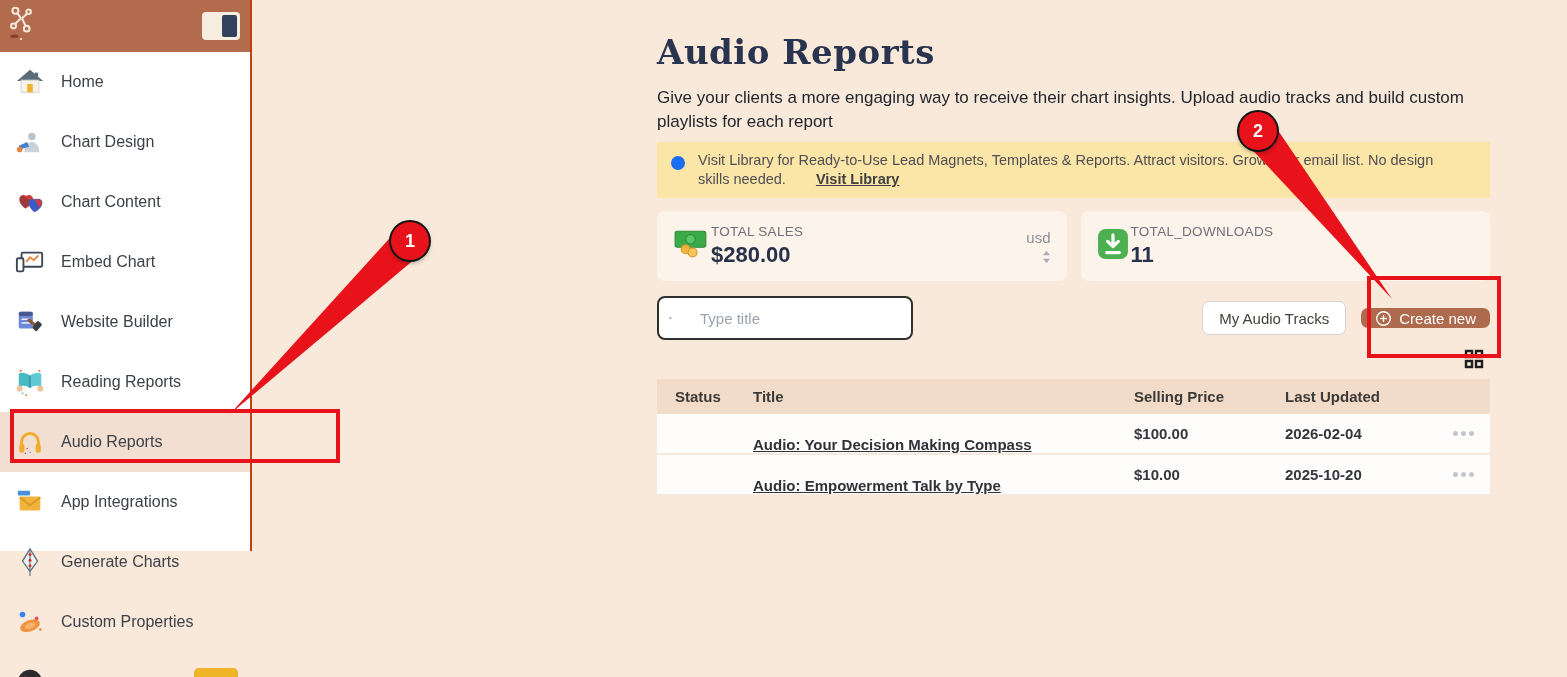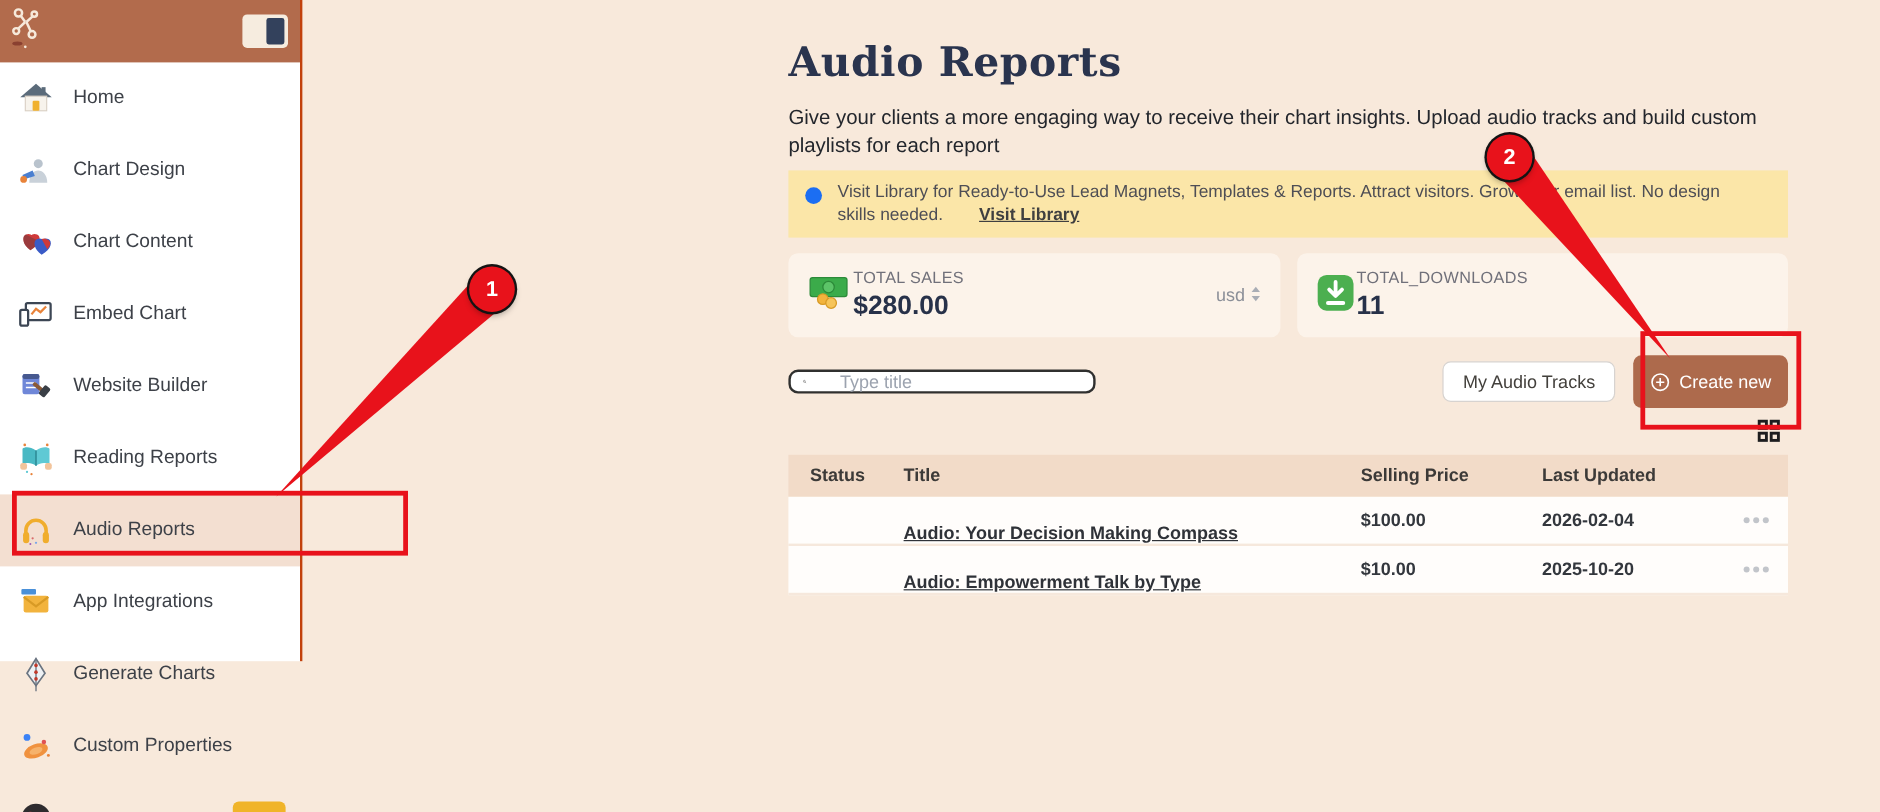--- a/index.html
+++ b/index.html
@@ -32,32 +32,32 @@
           align-items:flex-start;box-sizing:border-box;}
   .banner-dot{width:14px;height:14px;border-radius:50%;background:#1b6ef3;flex:none;margin-top:5px;}
   .banner-text{font-size:14.5px;line-height:19px;color:#4e4e55;max-width:745px;}
   .banner-link{color:#404040;font-weight:700;text-decoration:underline;cursor:pointer;margin-left:26px;}
 
   .cards{margin-top:13px;display:flex;gap:14px;}
   .card{flex:1;background:#fcf3ea;border-radius:8px;padding:12px 16px;display:flex;
         align-items:center;gap:2px;height:70px;box-sizing:border-box;}
   .card-label{font-size:13.5px;color:#70707a;letter-spacing:.3px;}
   .card-value{font-size:22px;font-weight:700;color:#273149;margin-top:3px;}
-  .currency{margin-left:auto;display:flex;align-items:flex-start;gap:4px;color:#8b8f98;
-            font-size:15px;cursor:pointer;}
+  .currency{margin-left:auto;display:flex;align-items:flex-end;gap:4px;color:#8b8f98;
+            font-size:15px;cursor:pointer;flex-direction:column;}
 
   .toolbar{margin-top:15px;display:flex;align-items:center;}
-  .search-box{width:256px;height:20px;border:2px solid #30302f;border-radius:8px;background:#fff;
+  .search-box{width:256px;height:44px;border:2px solid #30302f;border-radius:8px;background:#fff;
               display:flex;align-items:center;padding:0 10px;gap:26px;box-sizing:border-box;}
   .search-box input{border:none;outline:none;flex:1;font-size:15px;background:transparent;
                     font-family:inherit;color:#2b3038;}
   .search-box input::placeholder{color:#9ca3af;}
   .btn-secondary{margin-left:auto;height:34px;padding:0 16px;background:#fff;border:1px solid #d7d3d0;
                  border-radius:7px;font-size:15px;color:#43403c;cursor:pointer;font-family:inherit;}
-  .btn-primary{margin-left:15px;height:44px;padding:0 14px;background:#ad6a4c;border:none;
+  .btn-primary{margin-left:15px;height:20px;padding:0 14px;background:#ad6a4c;border:none;
                border-radius:7px;font-size:15px;color:#fff;display:flex;align-items:center;gap:7px;
                cursor:pointer;font-family:inherit;}
   .gridrow{display:flex;justify-content:flex-end;padding-right:6px;margin-top:9px;height:20px;}
 
   
   .table{margin-top:10px;}
   .trow{display:grid;grid-template-columns:78px 381px 151px 140px 1fr;align-items:center;
         padding-left:18px;box-sizing:border-box;font-weight:bold;}
   .thead{background:#f2dbc8;height:35px;font-size:15px;color:#3c3a38;}
   .tbody-row{background:#fffdfb;height:41px;border-bottom:2px solid #f6e8dc;font-size:15px;color:#33373d;}

